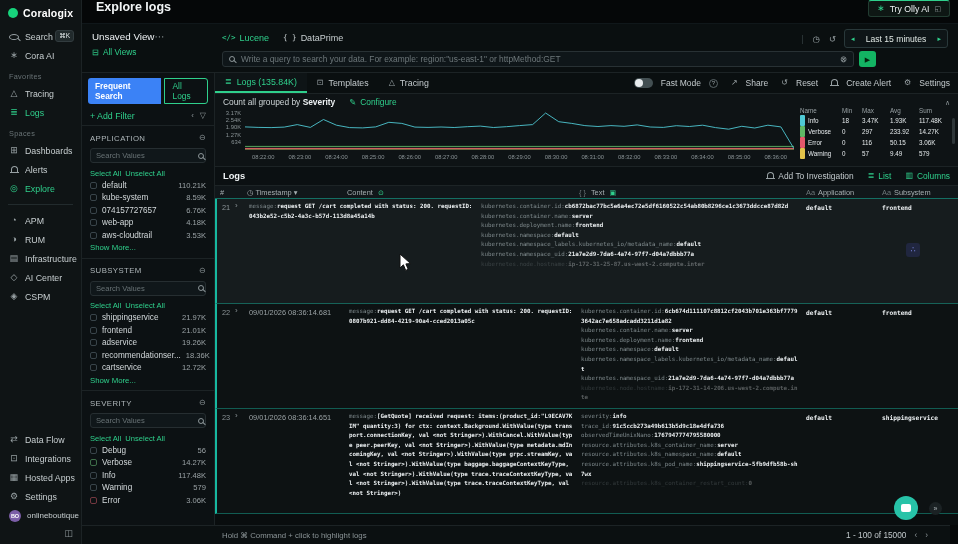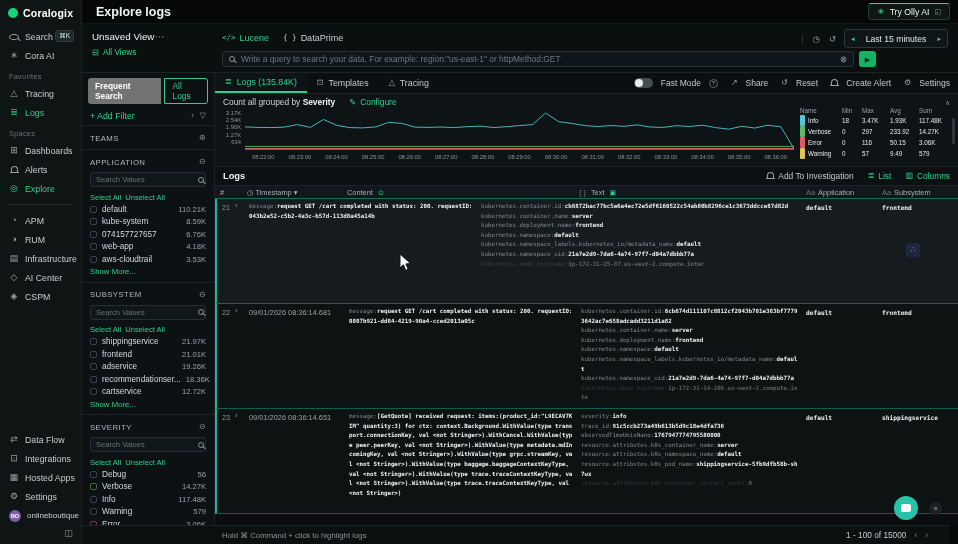--- a/index.html
+++ b/index.html
@@ -27,21 +27,21 @@
   .collapse-row{display:flex;justify-content:flex-end;padding:4px 8px 6px;color:#8b9497;font-size:9px}
   
   .ibell{width:7px;height:6px;border:1px solid currentColor;border-bottom:none;
     border-radius:4px 4px 0 0;position:relative;display:inline-block}
   .ibell::after{content:"";position:absolute;left:-2px;right:-2px;bottom:-1px;height:1px;background:currentColor}
   .imag{width:6px;height:6px;border:1px solid currentColor;border-radius:50%;position:relative;display:inline-block}
   .imag::after{content:"";position:absolute;width:4px;height:1px;background:currentColor;
     right:-3px;bottom:-1px;transform:rotate(45deg)}
   
   .topbar{position:absolute;left:82px;top:0;right:0;height:24px;background:#050708;
-    display:flex;align-items:center;border-bottom:1px solid #10171a}
+    display:flex;align-items:flex-start;border-bottom:1px solid #10171a}
   .page-title{font-size:12.5px;font-weight:bold;color:#f2f5f6;padding-left:14px}
   .olly{margin-left:auto;margin-right:8px;display:flex;align-items:center;gap:5px;height:17px;
     padding:0 8px;background:#0e1714;border:1px solid #223c31;border-top:1px solid #2fd08c;
     border-radius:3px;font-size:8.7px;color:#eef2f4}
   .olly .sp{color:#2fd08c}.olly .ox{color:#8b9497;font-size:7px}
   
   .viewbar{position:absolute;left:82px;top:24px;right:0;height:49px;background:#0a0f10;
     border-bottom:1px solid #1c2325}
   .view-left{position:absolute;left:0;top:0;width:133px;height:49px;padding:7px 0 0 10px}
   .vname{font-size:9.8px;color:#eef2f4;display:flex;align-items:center}
@@ -63,21 +63,21 @@
   .qinput{flex:1;background:transparent;border:none;outline:none;color:#aeb6b9;font-size:8.4px;
     font-family:"Liberation Sans",sans-serif}
   .qinput::placeholder{color:#6d777a}
   .qclear{color:#97a0a3;font-size:8.5px}
   .runbtn{position:absolute;right:82px;top:27px;width:17px;height:16px;background:#13b463;
     border-radius:3px;color:#06230f;font-size:7px;display:flex;align-items:center;justify-content:center}
   
   .filtercol{position:absolute;left:82px;top:73px;width:133px;bottom:19px;background:#0c1113;
     border-right:1px solid #1c2325;overflow:hidden}
   .ftabs{display:flex;gap:3px;padding:5px 6px}
-  .ftab-a{background:#737373;color:#ffffff;font-weight:bold;font-size:8.3px;border-radius:3px 0 0 3px;
+  .ftab-a{background:#3b82f6;color:#ffffff;font-weight:bold;font-size:8.3px;border-radius:3px 0 0 3px;
     padding:3px 7px}
   .ftab-b{border:1px solid #2fd08c;color:#2fd08c;font-size:8.3px;border-radius:0 3px 3px 0;padding:2px 8px}
   .addfilter{display:flex;align-items:center;padding:2px 8px 4px;color:#2fd08c;font-size:8.8px}
   .addfilter .r{margin-left:auto;color:#8b9497;display:flex;gap:6px;font-size:8px}
   .fsection{border-top:1px solid #1c2325;padding:5px 8px 4px}
   .fsec-head{display:flex;align-items:center;height:14px;font-size:7.8px;color:#aeb6b9;letter-spacing:.4px}
   .fsec-head .ico{margin-left:auto;color:#8b9497;font-size:8px}
   .fsearch{margin:3px 0 4px;height:15px;background:#10171a;border:1px solid #262e31;border-radius:3px;
     display:flex;align-items:center;padding:0 5px;gap:4px}
   .fsearch input{flex:1;background:transparent;border:none;outline:none;color:#aeb6b9;font-size:7.6px}
@@ -311,26 +311,20 @@
     <div class="ftab-b">All Logs</div>
   </div>
   <div class="addfilter">
     <span>+ Add Filter</span>
     <span class="r">
       <span class="ico">‹</span>
       <span class="ico">▽</span>
     </span>
   </div>
   <div id="filter-sections">
-      <div class="fsection">
-        <div class="fsec-head">
-          <span>TEAMS</span>
-          <span class="ico">⊕</span>
-        </div>
-      </div>
       <div class="fsection">
         <div class="fsec-head">
           <span>APPLICATION</span>
           <span class="ico">⊖</span>
         </div>
         <div class="fsearch">
           <input placeholder="Search Values" style="">
           <span class="imag"></span>
         </div>
         <div class="flinks">

